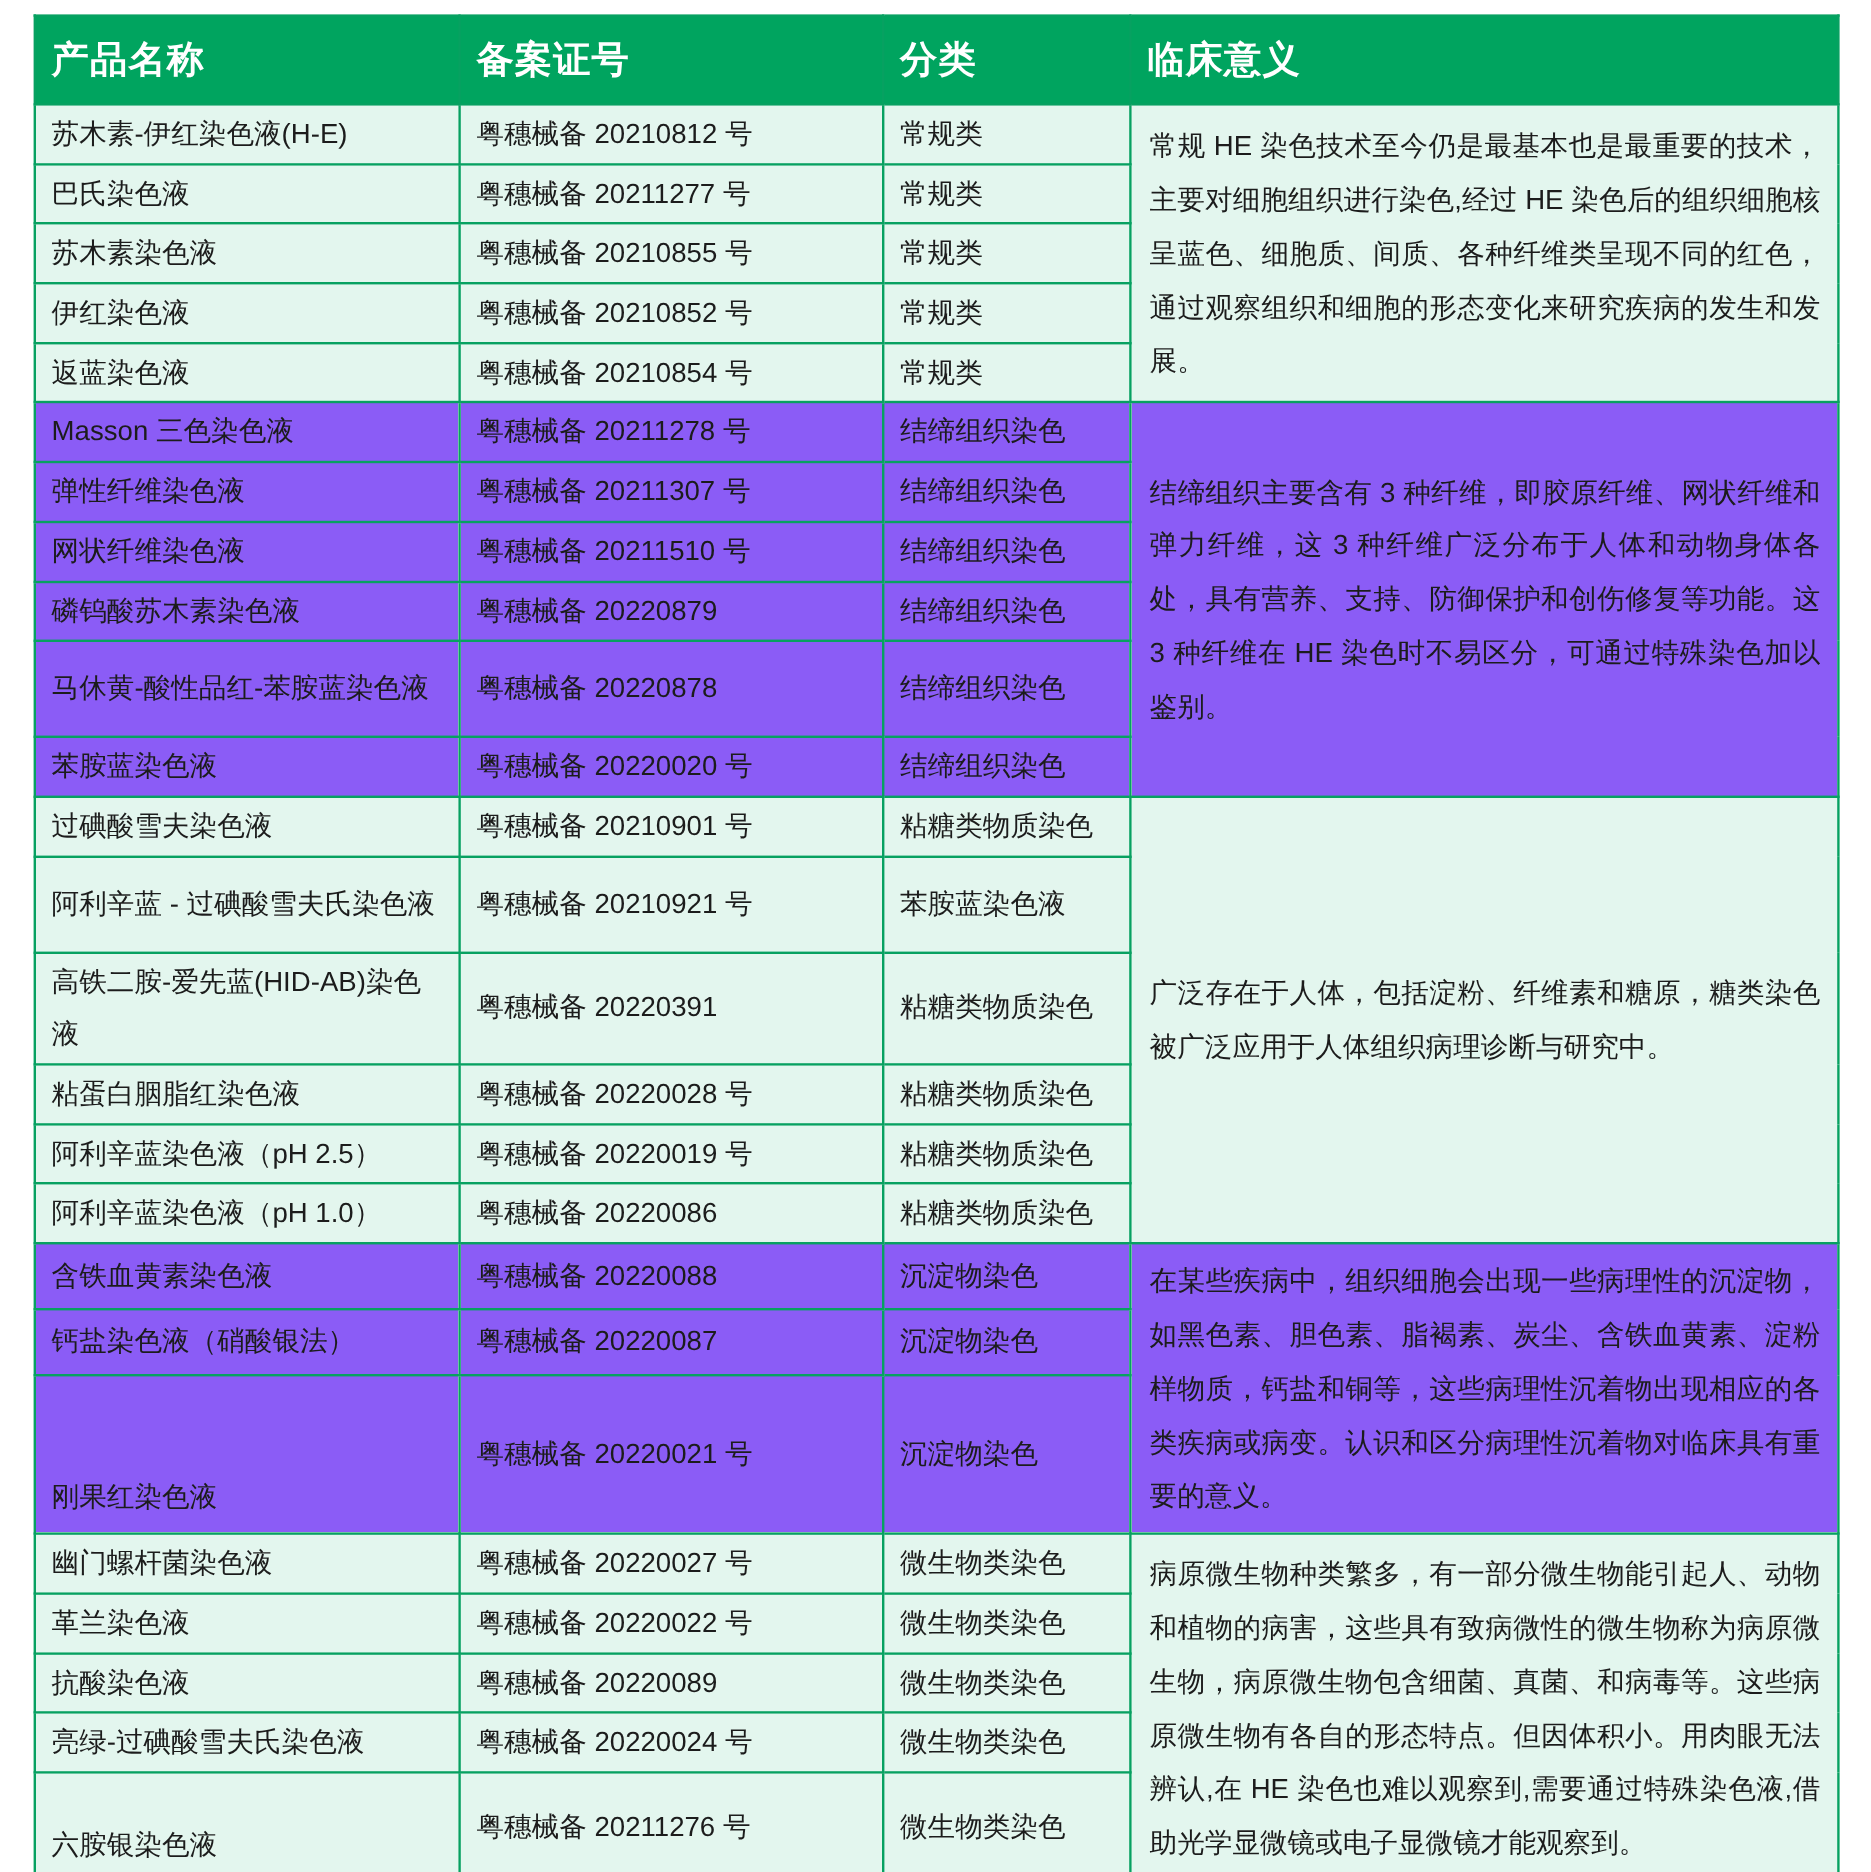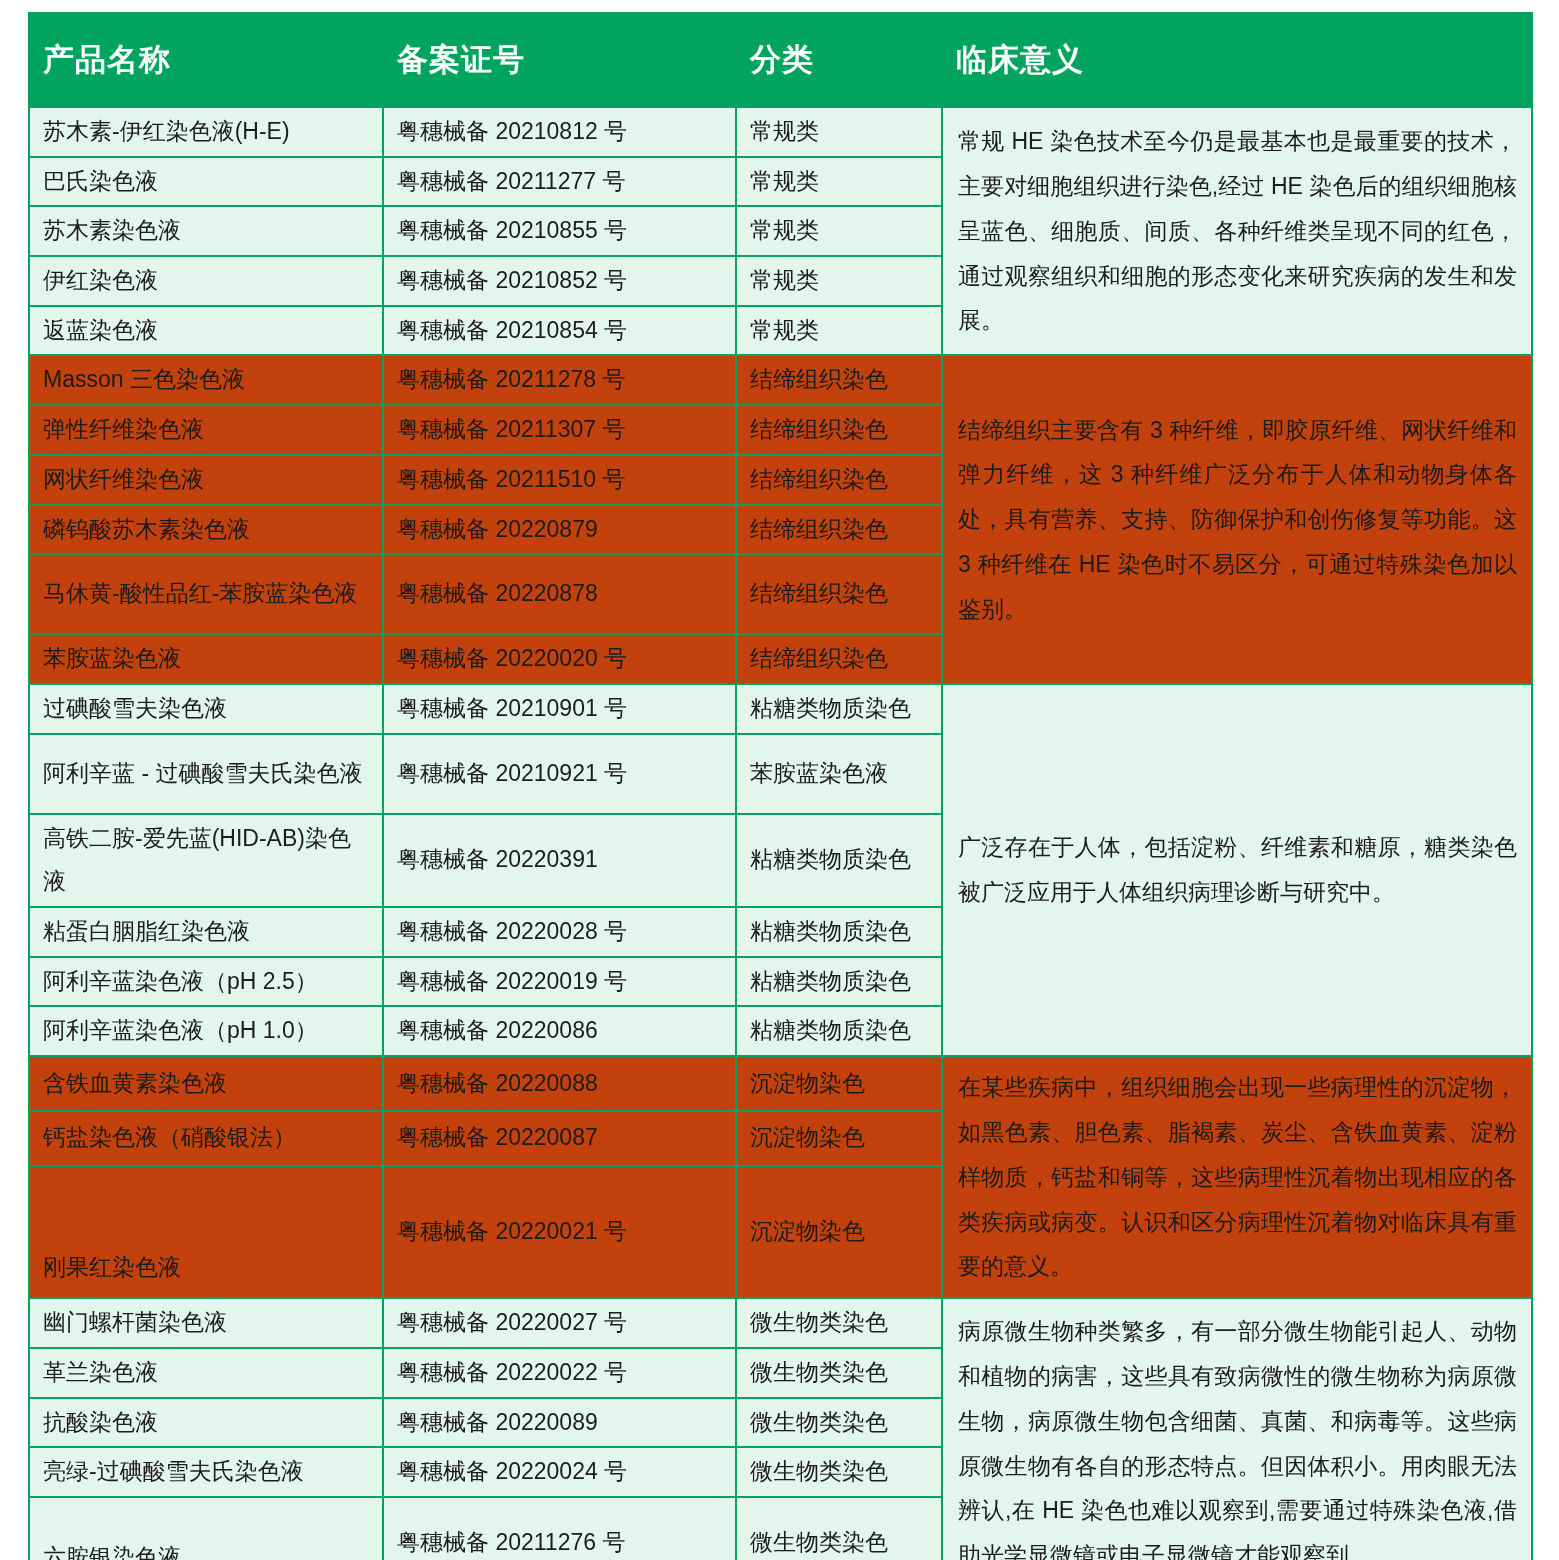--- a/index.html
+++ b/index.html
@@ -24,34 +24,34 @@
   table.products td {
     border: 2px solid #07a161;
     box-sizing: border-box;
   }
   thead th {
     background: #00a45f;
     color: #ffffff;
     font-size: 31px;
     font-weight: bold;
     text-align: left;
-    height: 94px;
+    height: 74px;
     padding: 0 0 0 13px;
     letter-spacing: 1px;
   }
   tbody td {
     font-size: 23px;
     color: #1c1c1c;
     line-height: 1.9;
     padding: 2px 10px 2px 13px;
     vertical-align: middle;
     overflow: hidden;
   }
   tr.row-green td { background: #e3f6ee; }
-  tr.row-white td { background: #c2410c; }
+  tr.row-white td { background: #8b5cf6; }
   td.col-clinical {
     padding: 8px 14px 8px 15px;
     text-align: justify;
     line-height: 1.95;
   }
   td.name-bottom {
     vertical-align: bottom;
     padding-bottom: 8px;
   }
   tbody tr { height: 44px; }

